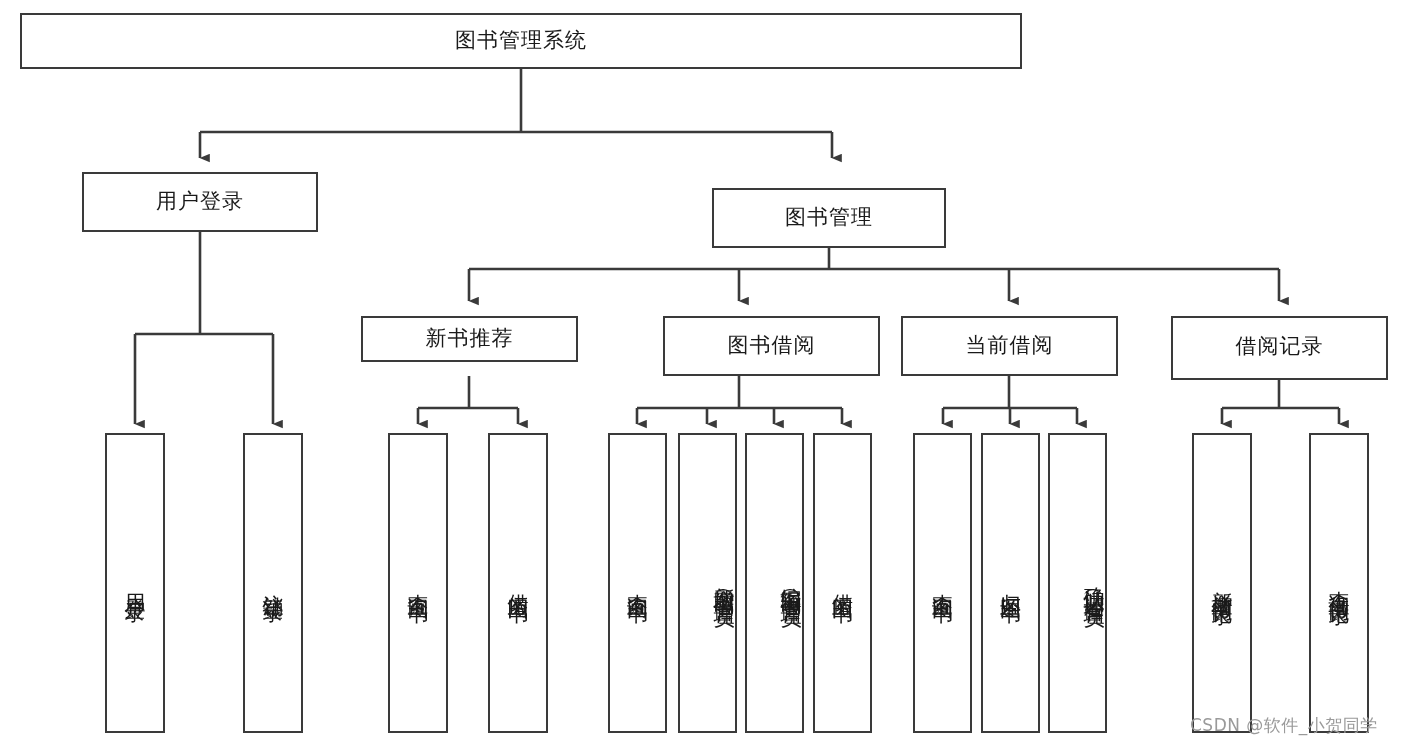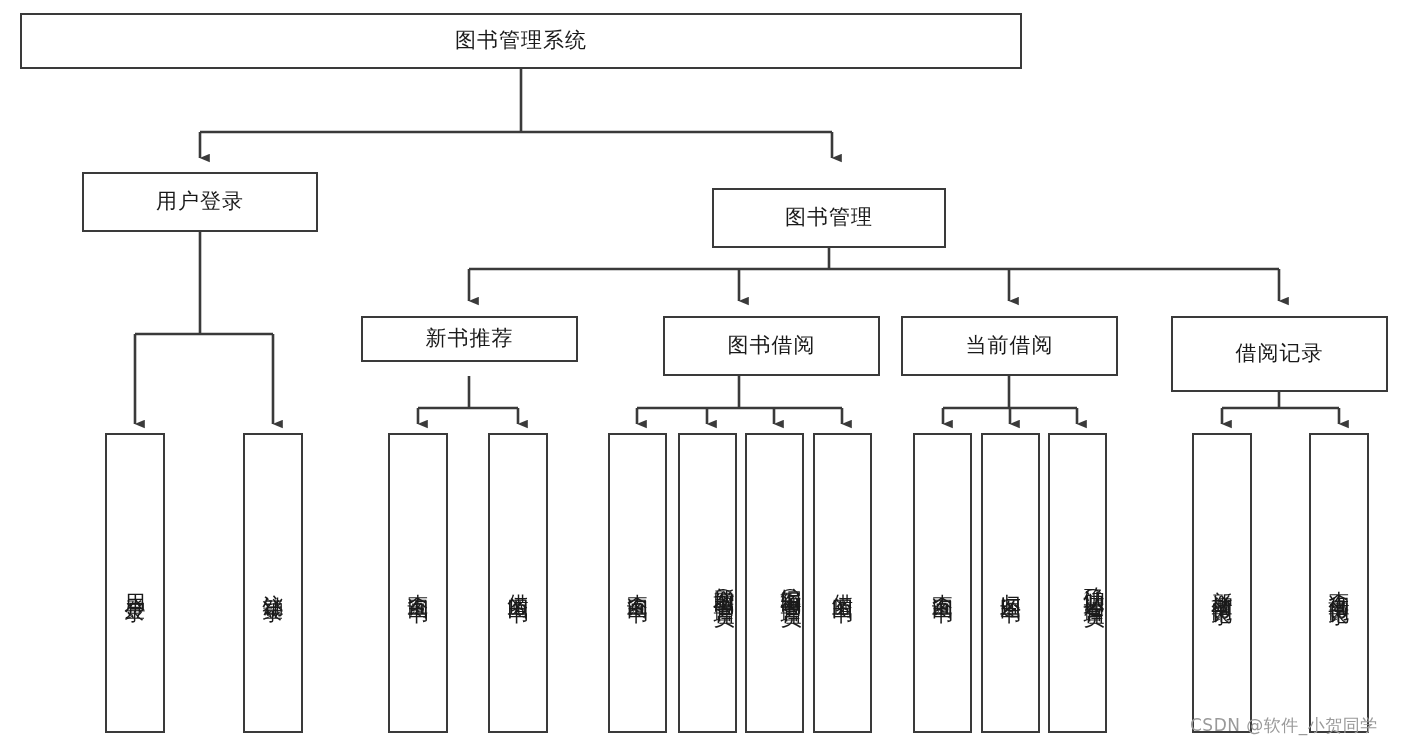--- a/index.html
+++ b/index.html
@@ -134,21 +134,21 @@
 
   <div class="node horiz" style="left:361px; top:316px; width:217px; height:46px;">
     <span class="txt">新书推荐</span>
   </div>
   <div class="node horiz" style="left:631px; top:316px; width:217px; height:60px;margin-left:32px;">
     <span class="txt">图书借阅</span>
   </div>
   <div class="node horiz" style="left:901px; top:316px; width:217px; height:60px;">
     <span class="txt">当前借阅</span>
   </div>
-  <div class="node horiz" style="left:1171px; top:316px; width:217px; height:76px;">
+  <div class="node horiz" style="left:1171px; top:316px; width:217px; height:64px;font-family:Liberation Mono, monospace;">
     <span class="txt">借阅记录</span>
   </div>
 
   <div class="node vert" style="left:105px; top:433px; width:60px; height:300px;">
     <span class="txt">用户登录</span>
   </div>
   <div class="node vert" style="left:243px; top:433px; width:60px; height:300px;">
     <span class="txt">注销登录</span>
   </div>
 

